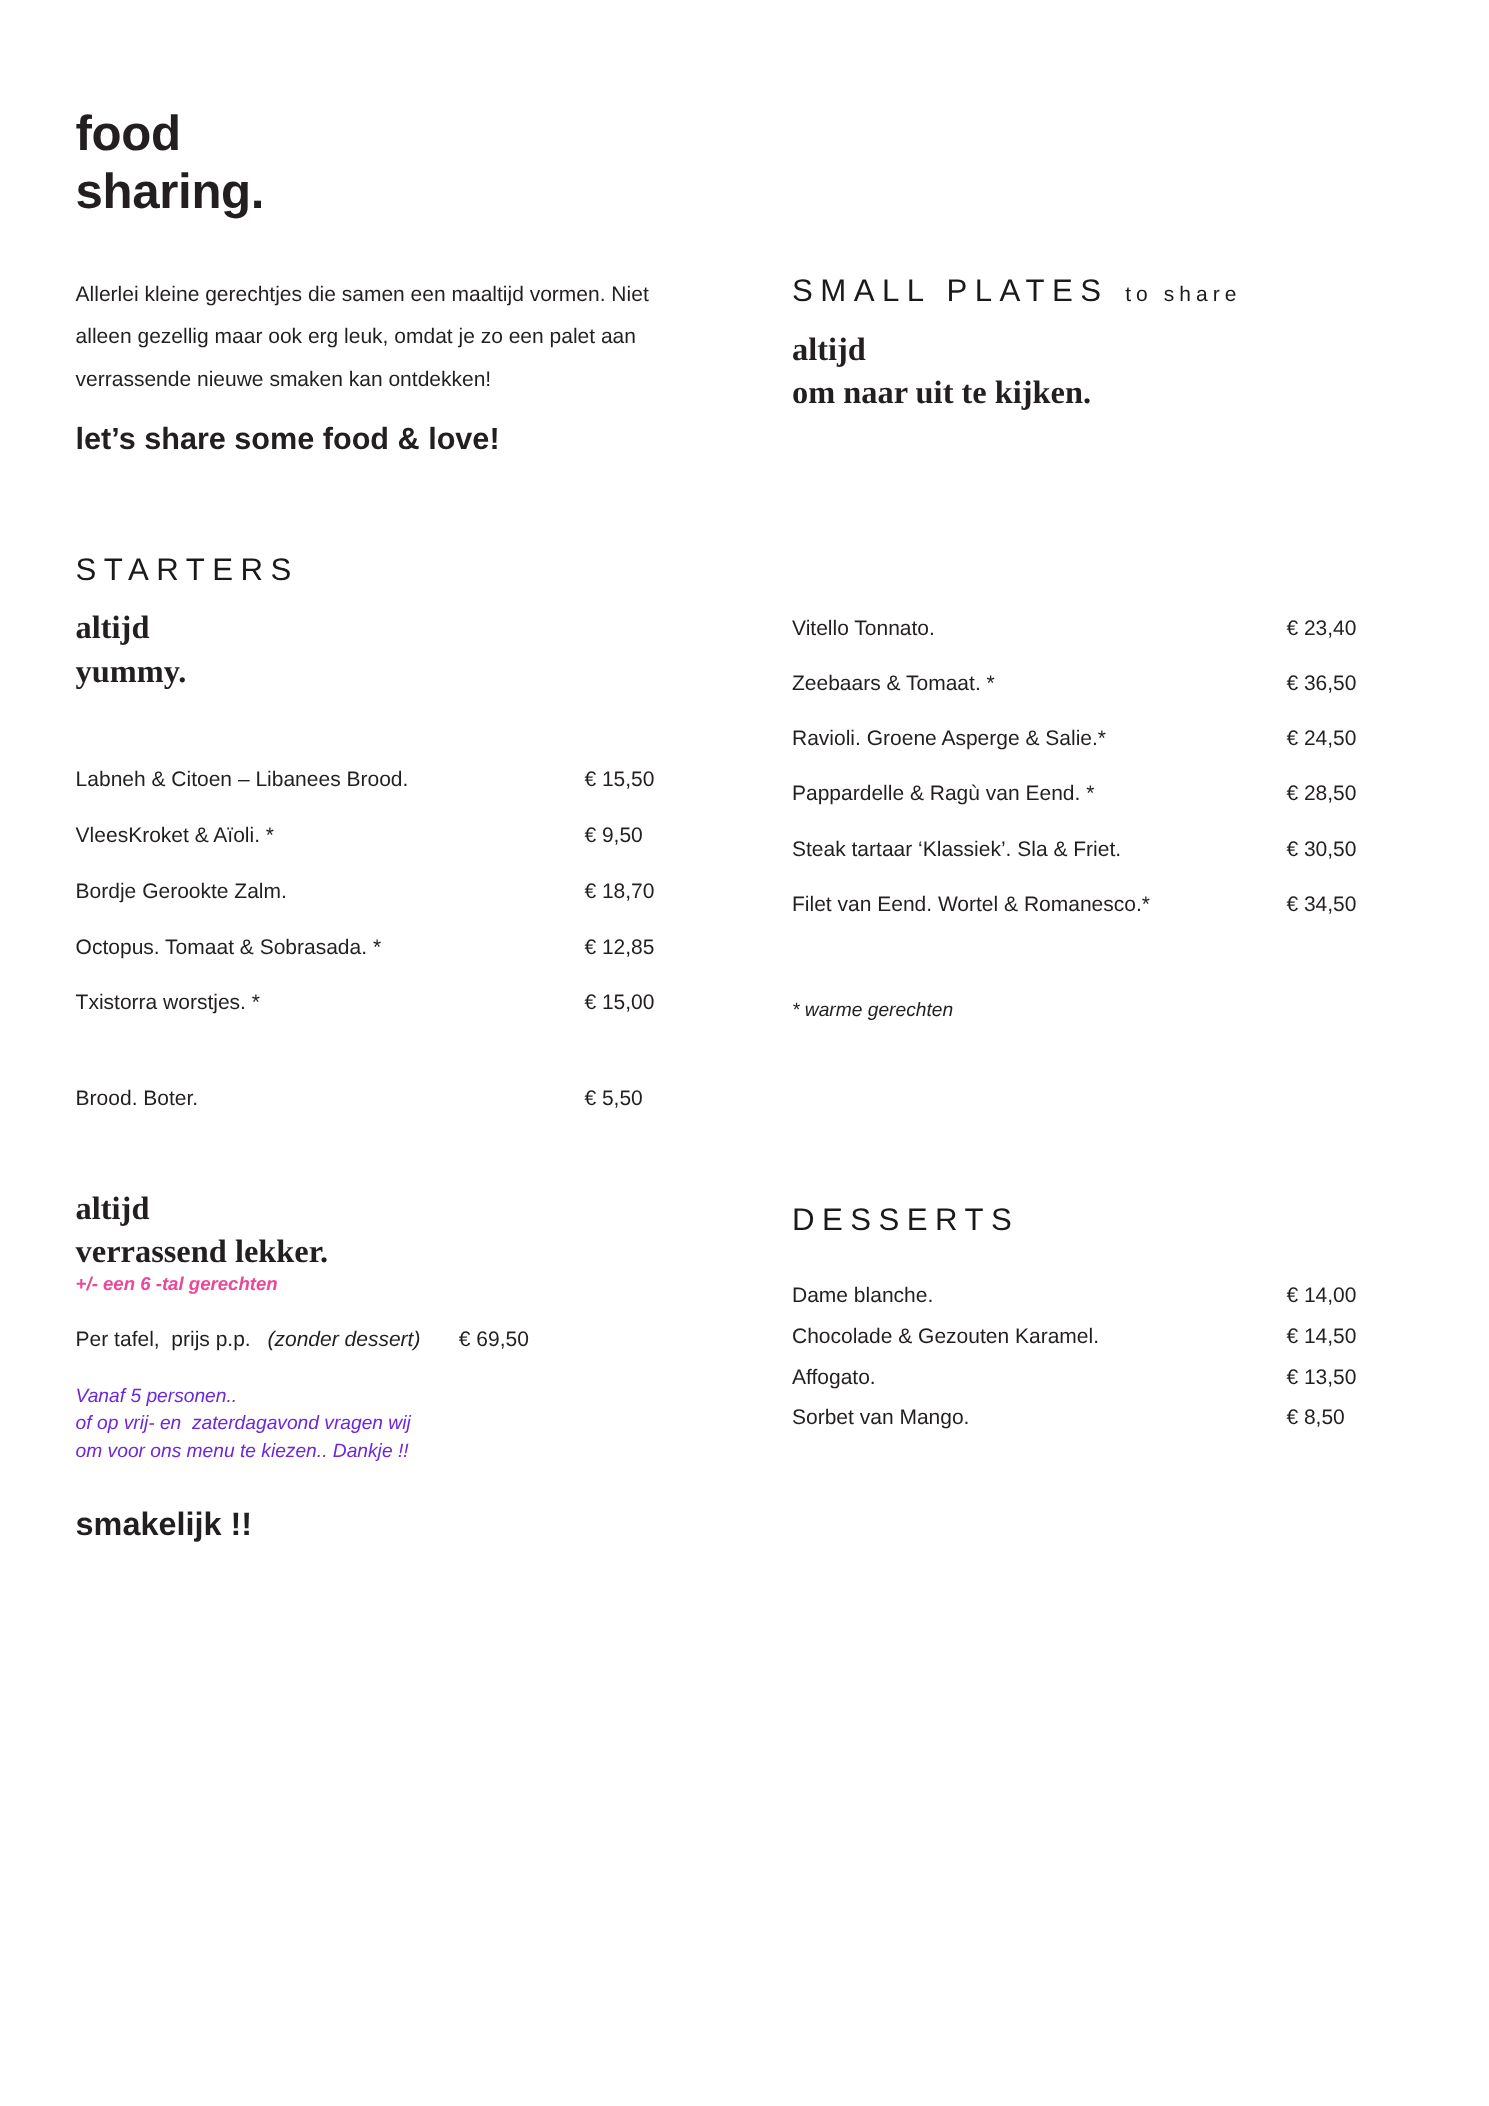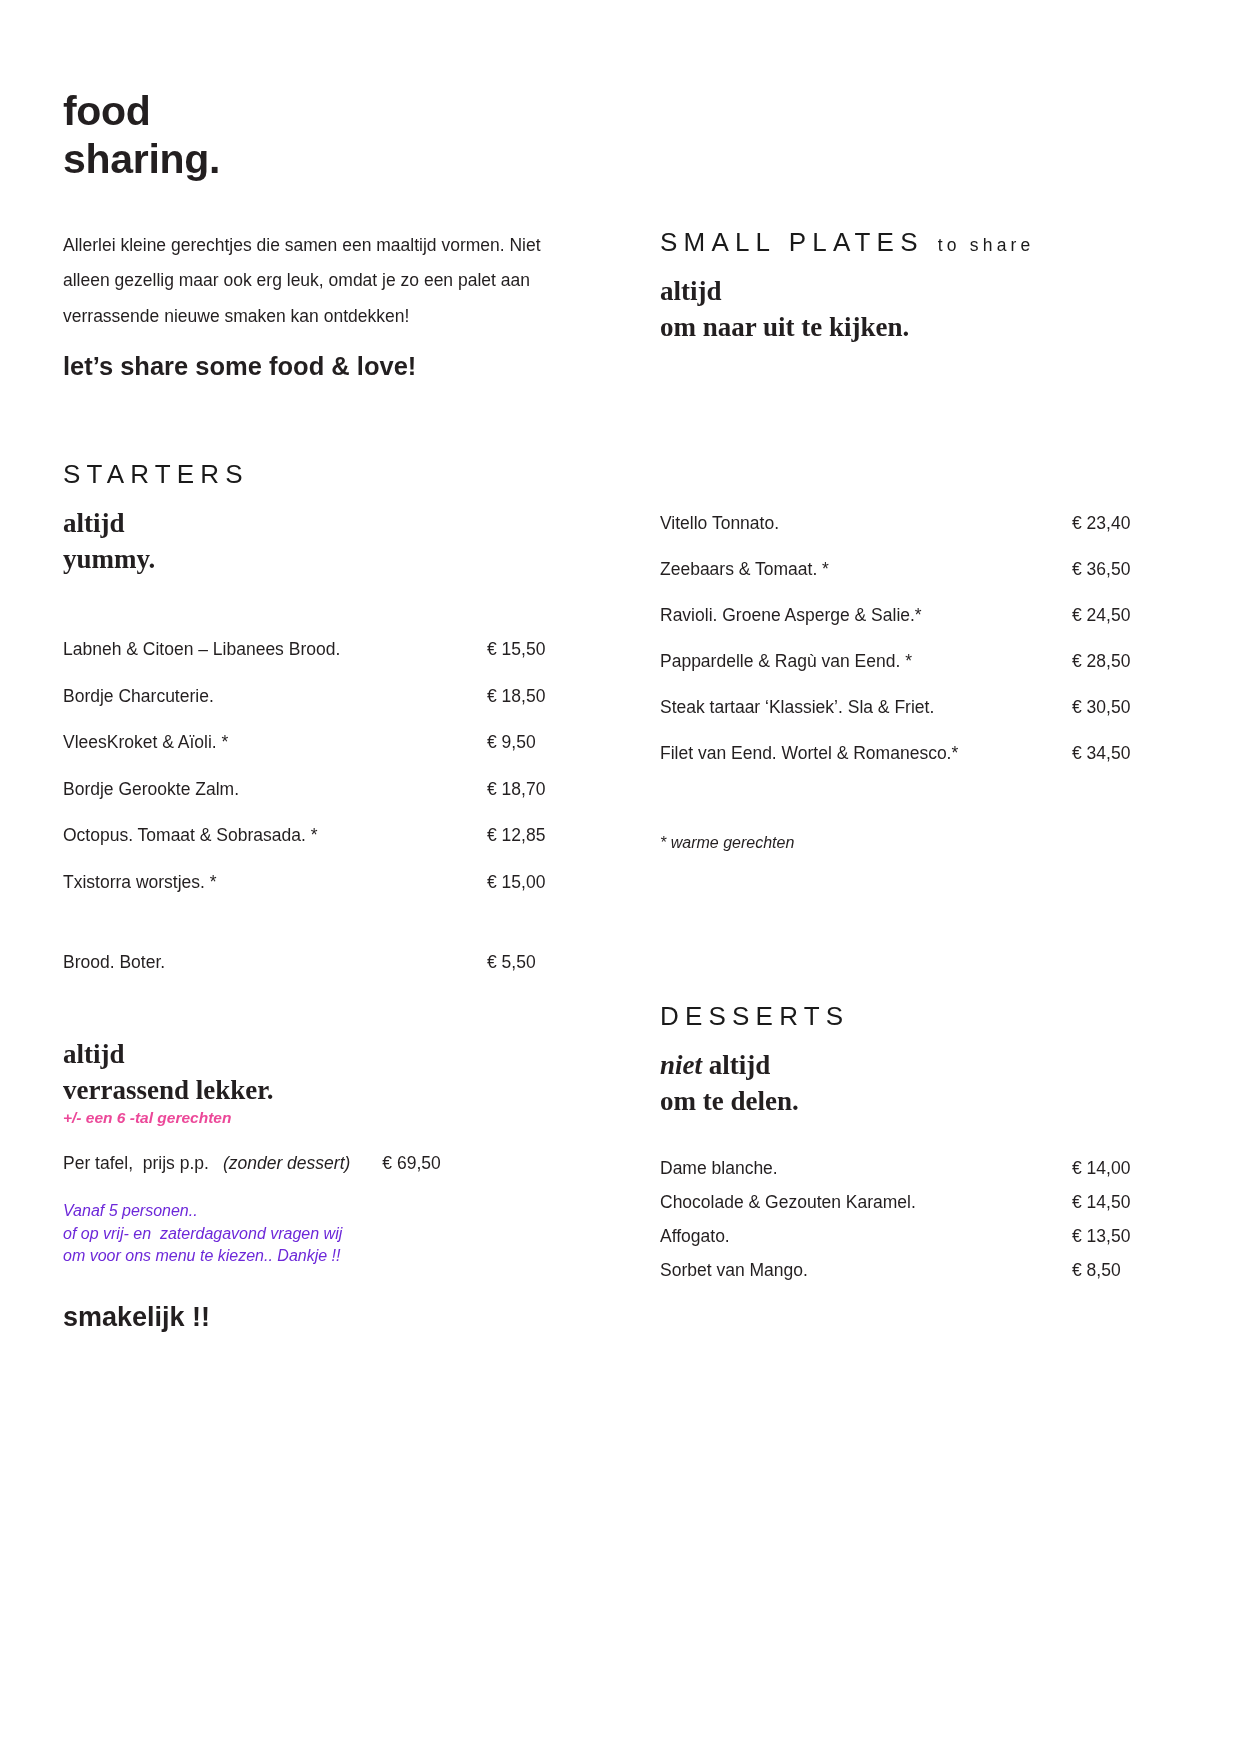--- a/index.html
+++ b/index.html
@@ -174,25 +174,20 @@
       </div>
     </div>
 
     <div class="items starters" id="starters-items" style="margin-top:62px;">
         <div class="row">
           <span class="nm">Labneh &amp; Citoen – Libanees Brood.</span>
           <span class="spacer"></span>
           <span class="pr">€ 15,50</span>
         </div>
         <div class="row">
-          <span class="nm">Bordje Charcuterie.</span>
-          <span class="spacer"></span>
-          <span class="pr">€ 18,50</span>
-        </div>
-        <div class="row">
           <span class="nm">VleesKroket &amp; Aïoli. *</span>
           <span class="spacer"></span>
           <span class="pr">€ 9,50</span>
         </div>
         <div class="row">
           <span class="nm">Bordje Gerookte Zalm.</span>
           <span class="spacer"></span>
           <span class="pr">€ 18,70</span>
         </div>
         <div class="row">
@@ -279,24 +274,20 @@
           <span class="nm">Filet van Eend. Wortel &amp; Romanesco.*</span>
           <span class="spacer"></span>
           <span class="pr">€ 34,50</span>
         </div>
       </div>
 
     <div class="note" style="margin-top:70px;">* warme gerechten</div>
 
     <div style="margin-top:150px;">
       <div class="sec-head">DESSERTS</div>
-      <div class="sec-sub">
-        <div><span class="ital">niet</span><span> altijd</span></div>
-        <div>om te delen.</div>
-      </div>
     </div>
 
     <div class="items desserts" id="desserts-items" style="margin-top:38px;">
         <div class="row">
           <span class="nm">Dame blanche.</span>
           <span class="spacer"></span>
           <span class="pr">€ 14,00</span>
         </div>
         <div class="row">
           <span class="nm">Chocolade &amp; Gezouten Karamel.</span>

